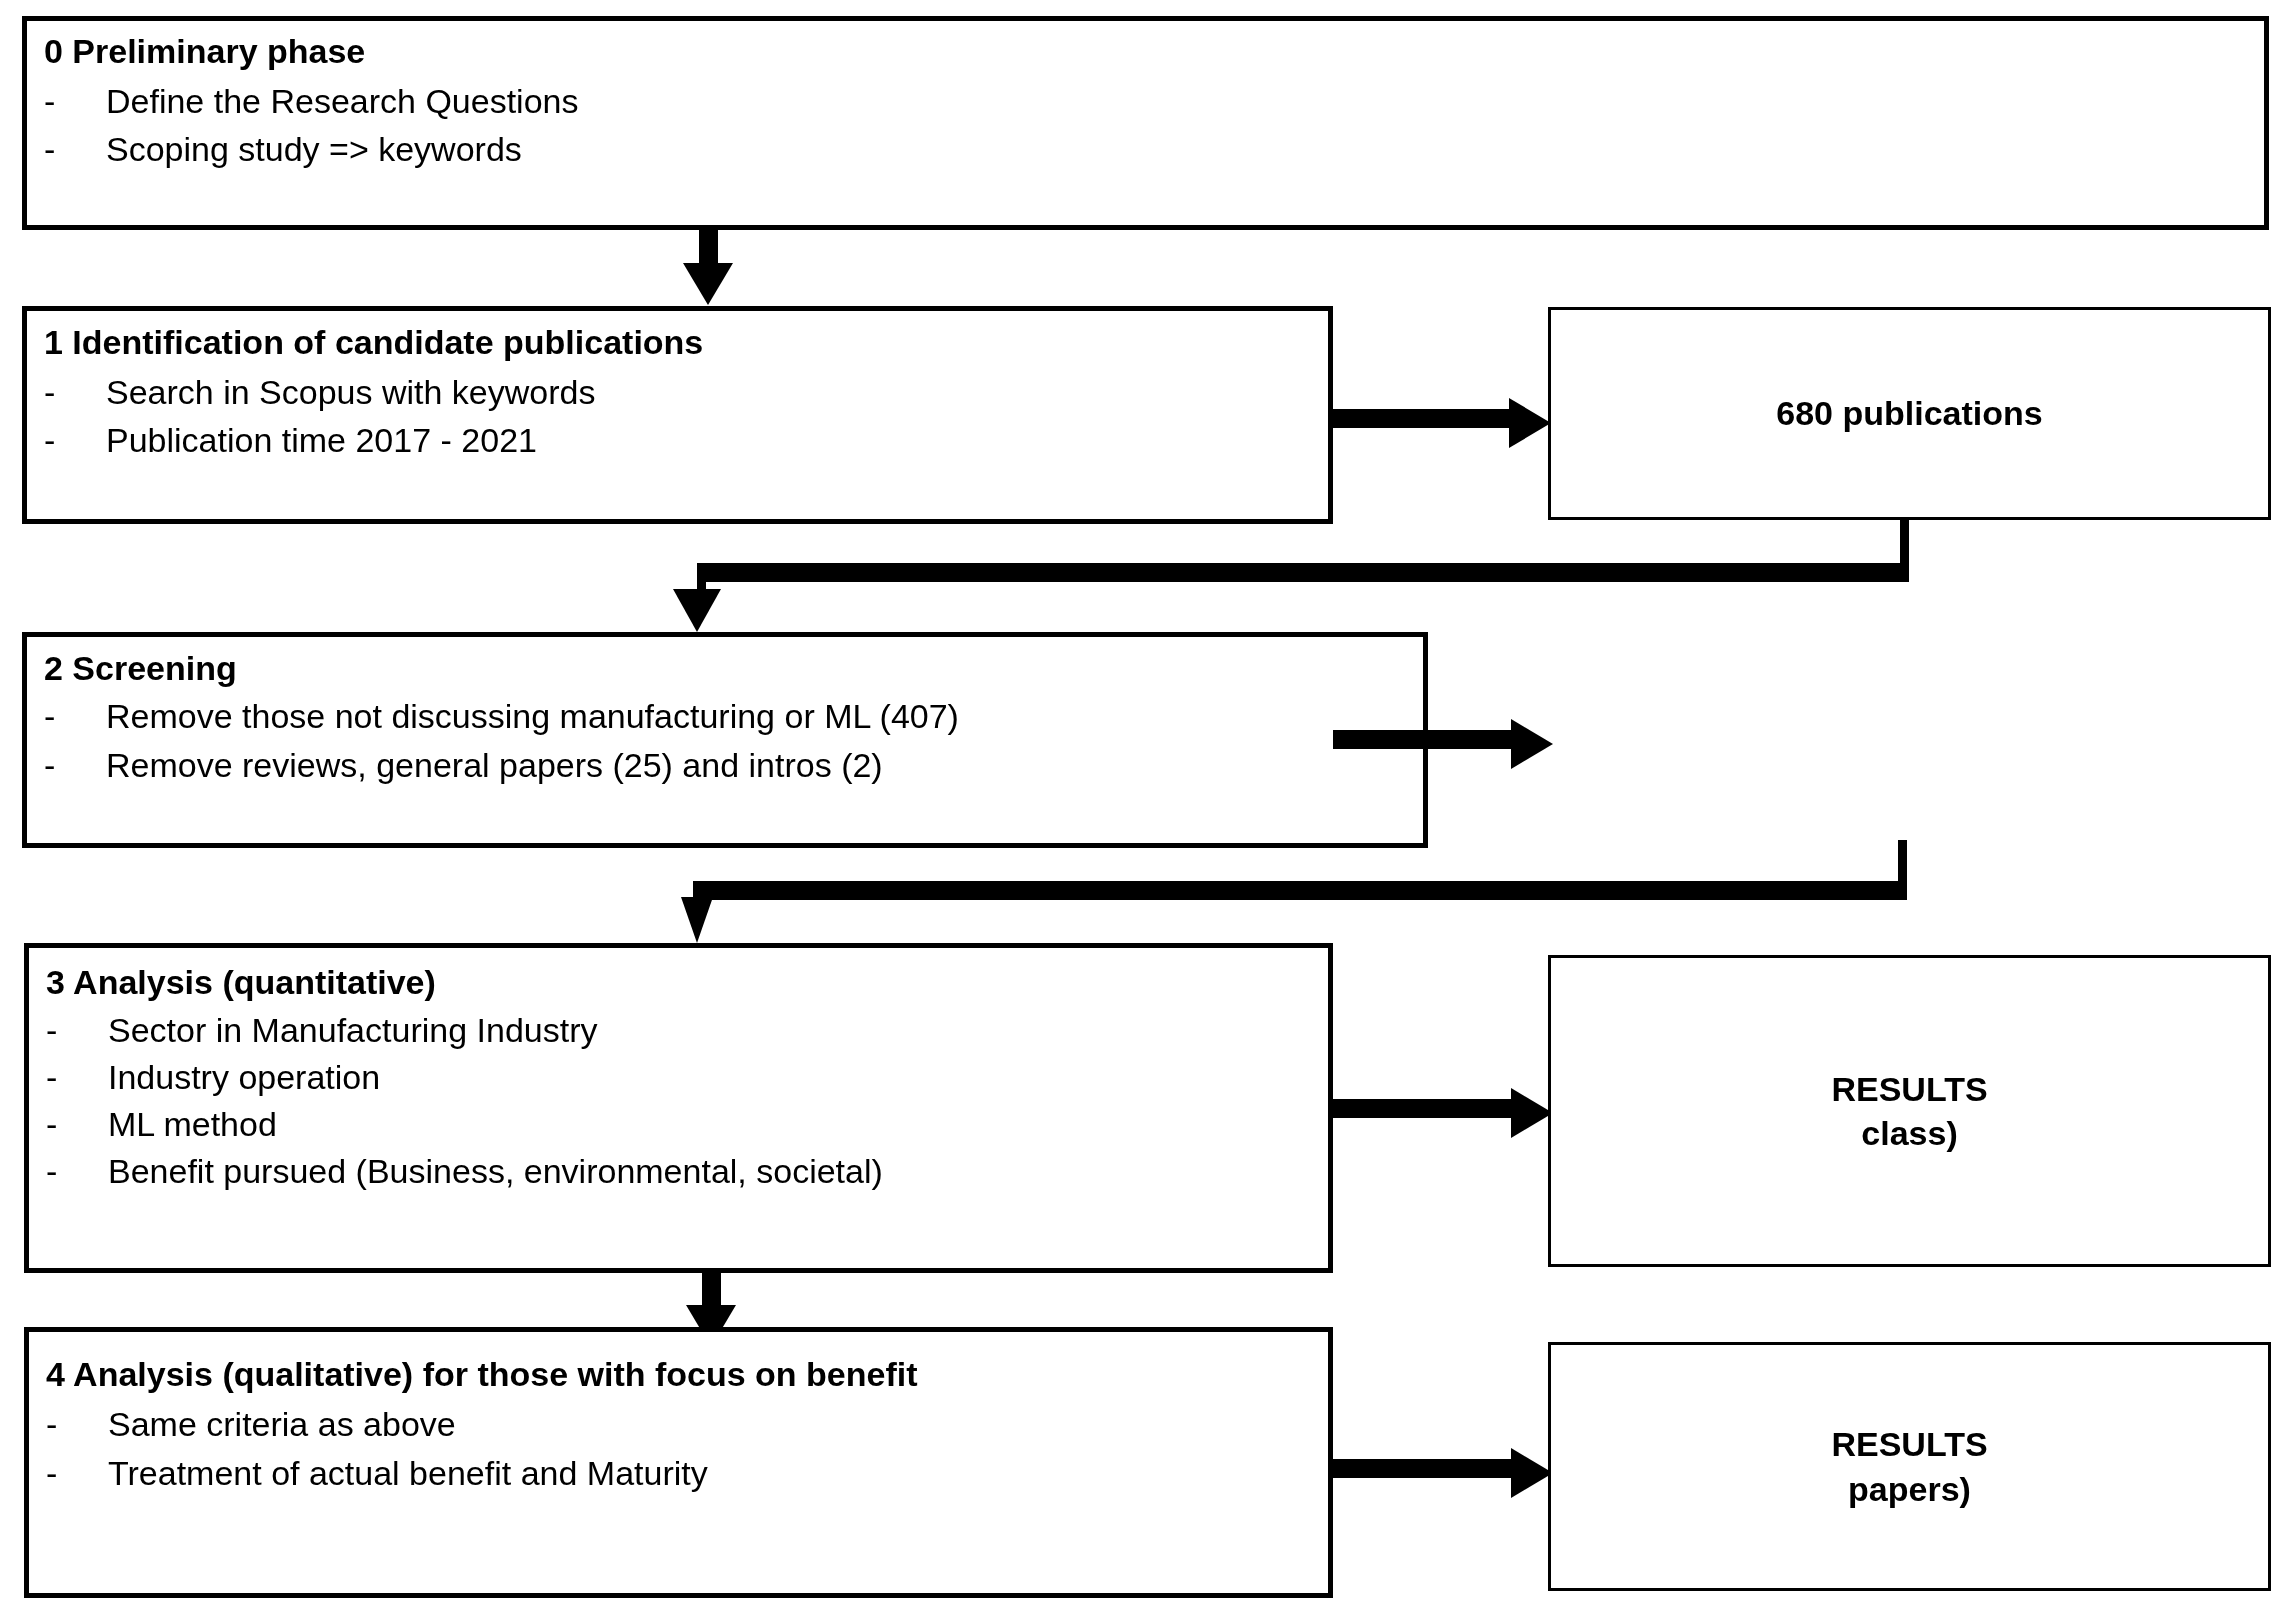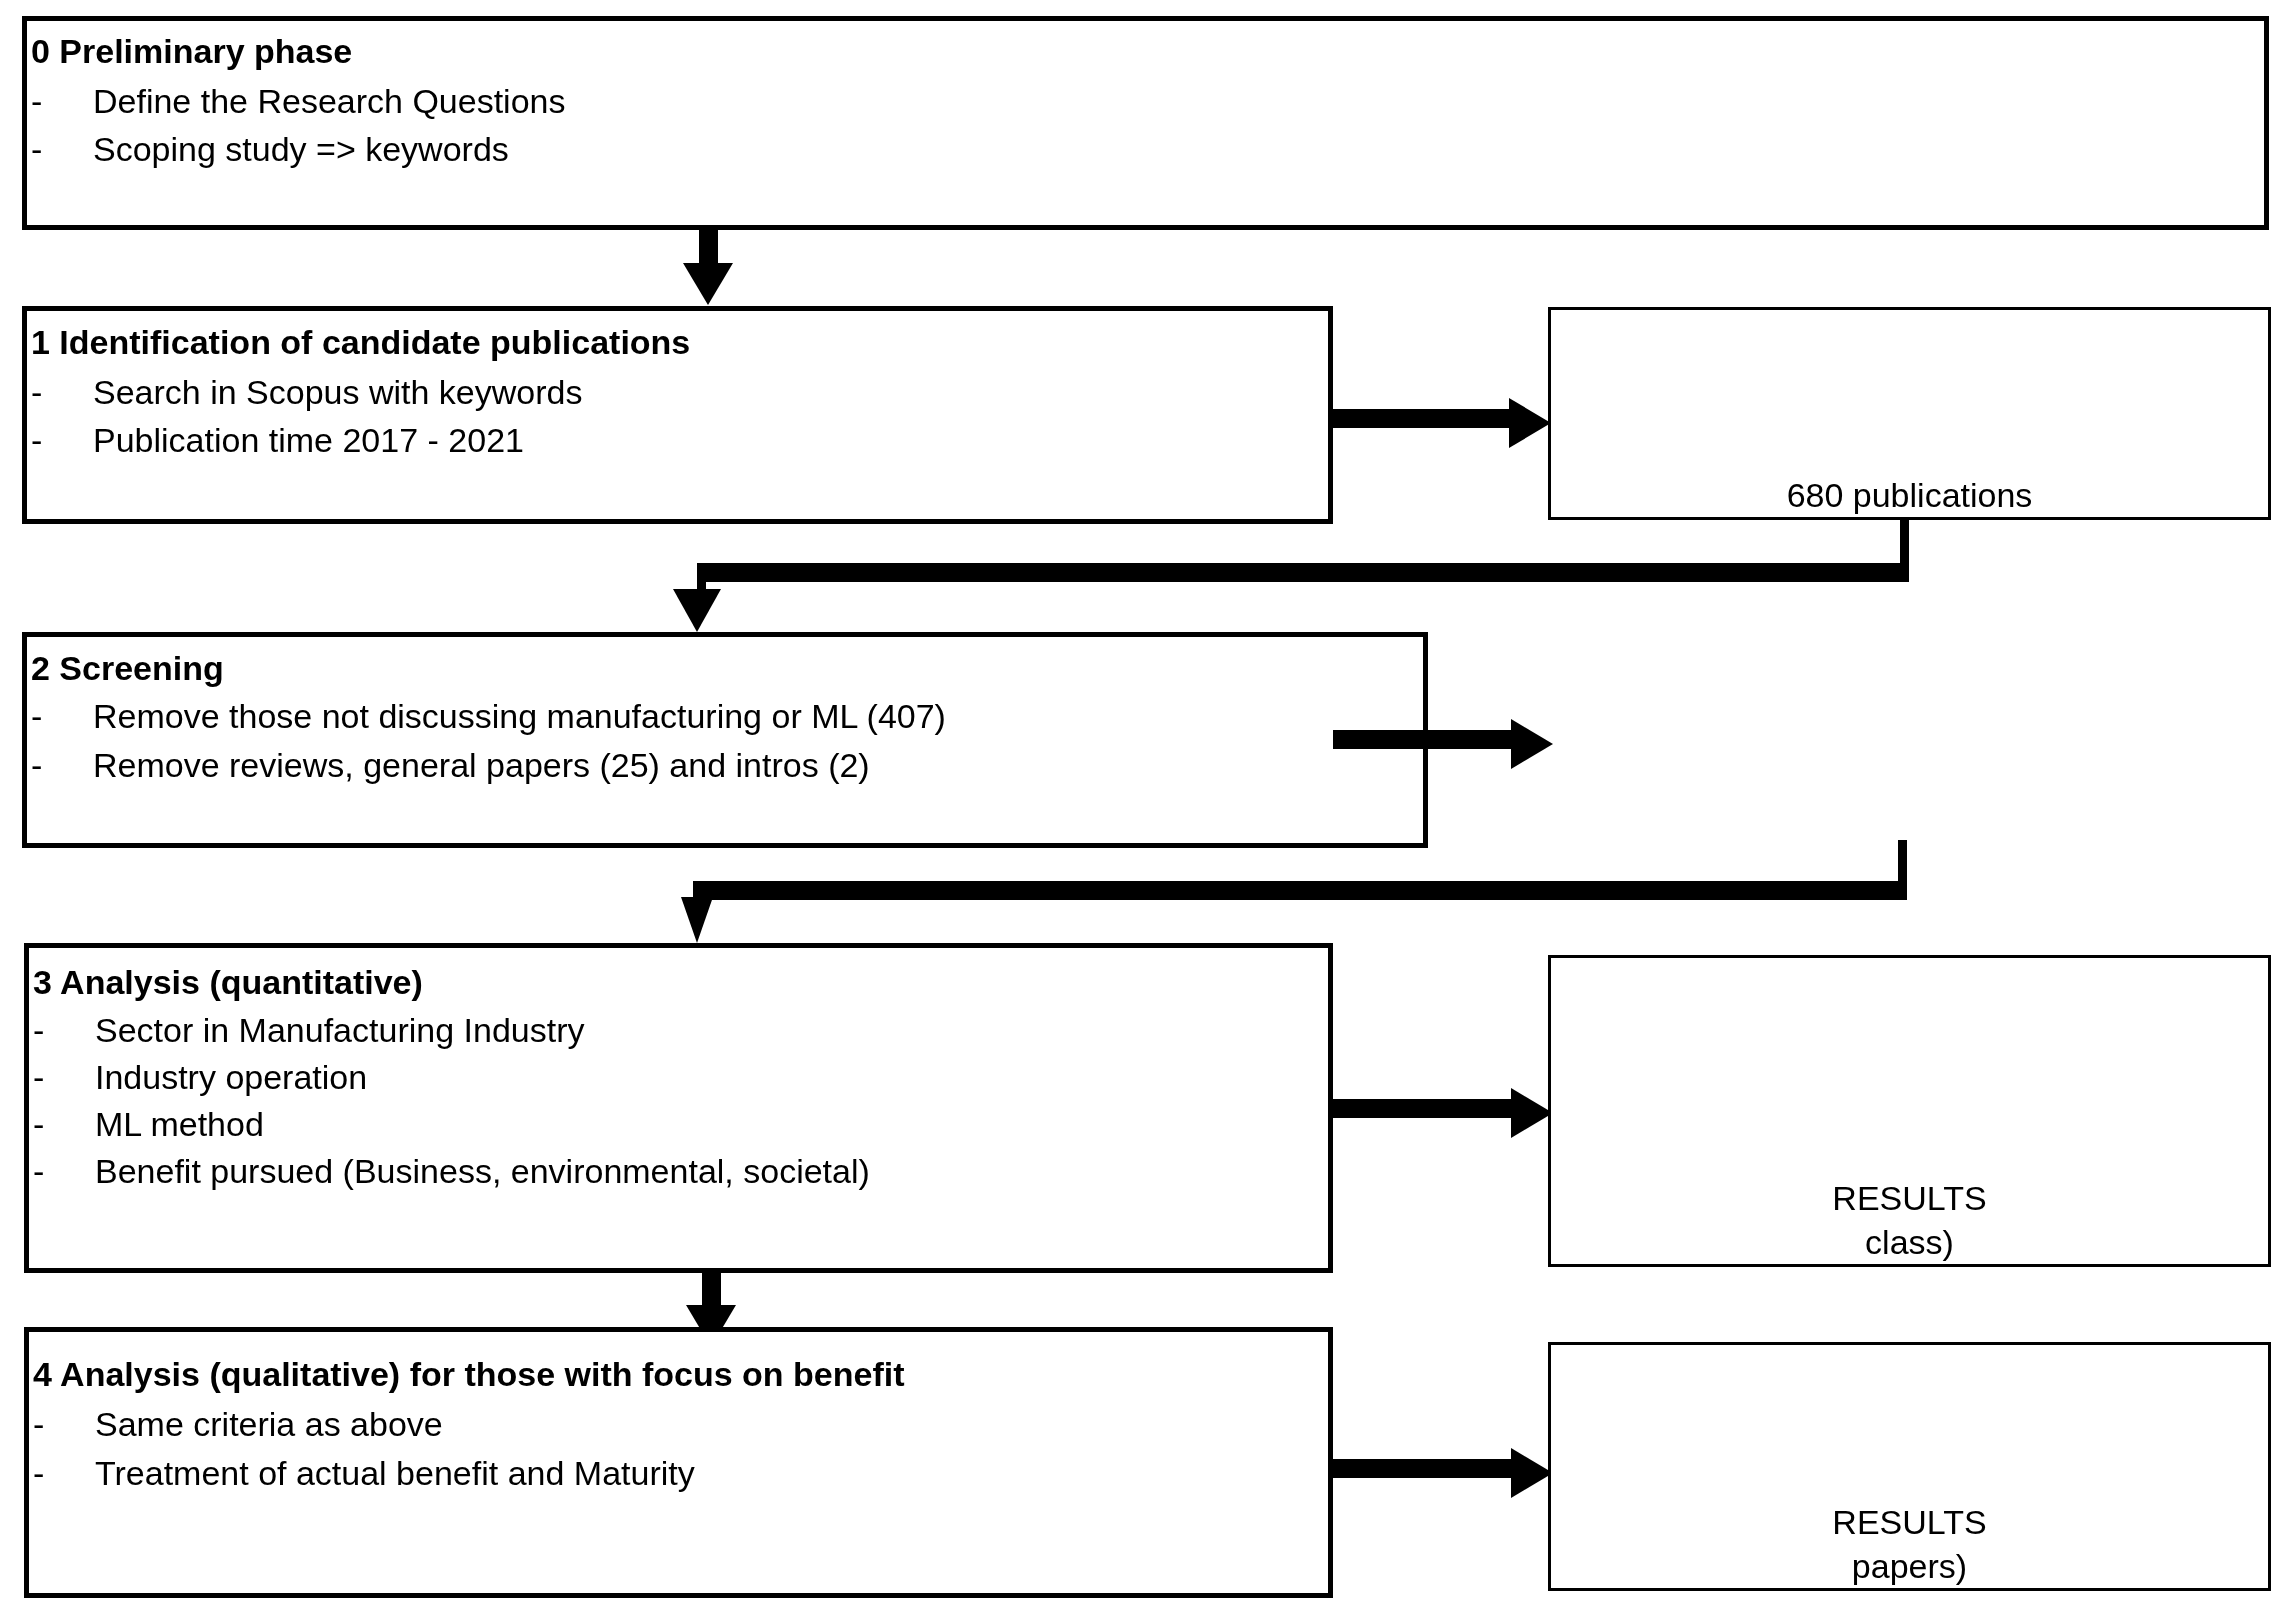--- a/index.html
+++ b/index.html
@@ -20,25 +20,26 @@
   .bullet{
     display:flex;
     align-items:flex-start;
     font-size:34px;
     line-height:1.16;
     white-space:nowrap;
   }
   .bullet .dash{width:62px;flex:0 0 62px;}
   .bullet .btxt{flex:1 1 auto;}
 
-  .pad{position:absolute;left:4px;right:10.4px;top:13.4px;}
+  .pad{position:absolute;left:17px;right:10.4px;top:13.4px;}
 
   .centerbox{
-    display:flex;align-items:flex-end;justify-content:center;
+    display:flex;align-items:center;justify-content:center;
     text-align:center;
+    font-weight:bold;
   }
   .centerbox .ctext{
     font-size:34px;line-height:1.30;
   }
 
   
   .vline{position:absolute;background:#000;}
   .hline{position:absolute;background:#000;}
   .arrow-down{
     position:absolute;width:0;height:0;

